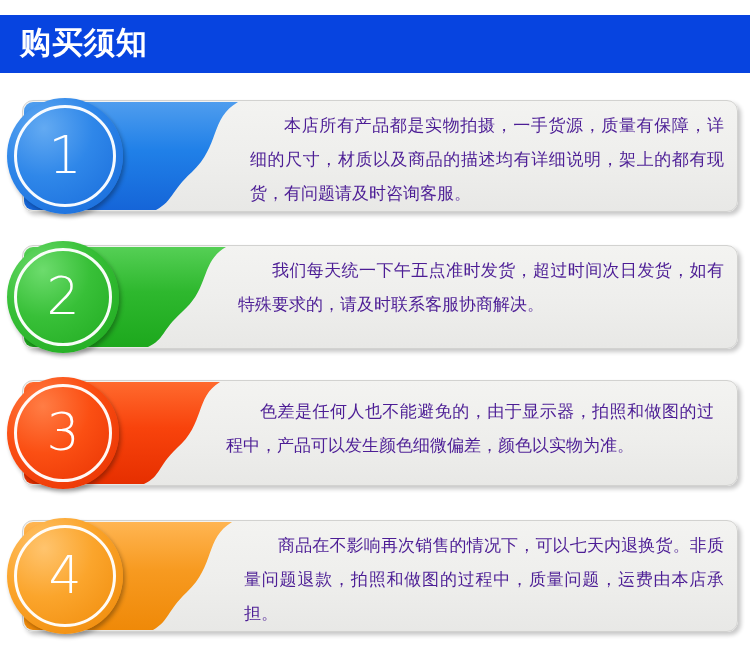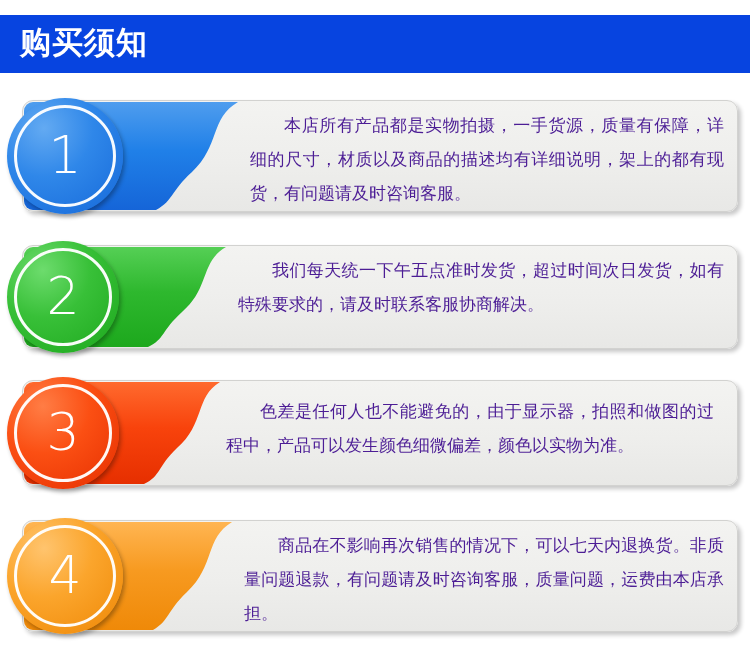--- a/index.html
+++ b/index.html
@@ -240,14 +240,14 @@
     <div class="banner-label alt">
       <span class="l1">关于</span>
       <span class="l2">退货</span>
     </div>
   </div>
   <div class="badge" style="top:6px;width:116px;height:116px;">
     <div class="disc" style="background:radial-gradient(circle at 32% 26%, #ffc46e 0%, #fba52c 42%, #ee8705 100%);"></div>
     <div class="ring"></div>
     <div class="num">4</div>
   </div>
-  <div class="body-text" style="left:244px;right:26px;top:16px;">商品在不影响再次销售的情况下，可以七天内退换货。非质量问题退款，有问题请及时咨询客服，质量问题，运费由本店承担。</div>
+  <div class="body-text" style="left:244px;right:26px;top:16px;">商品在不影响再次销售的情况下，可以七天内退换货。非质量问题退款，拍照和做图的过程中，质量问题，运费由本店承担。</div>
 </div>
 
 </body></html>

